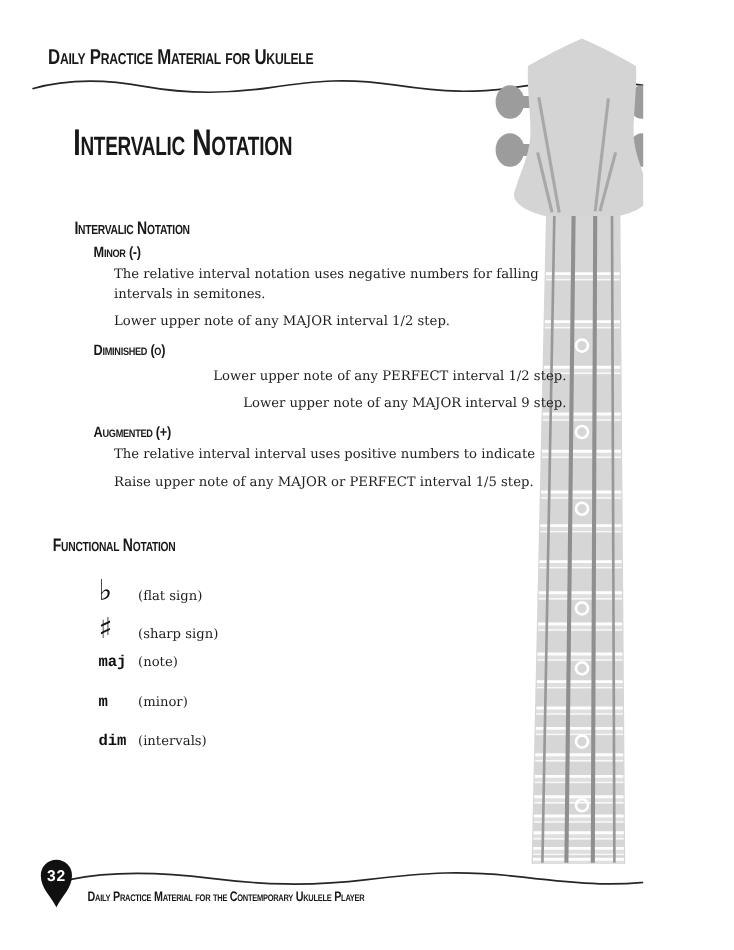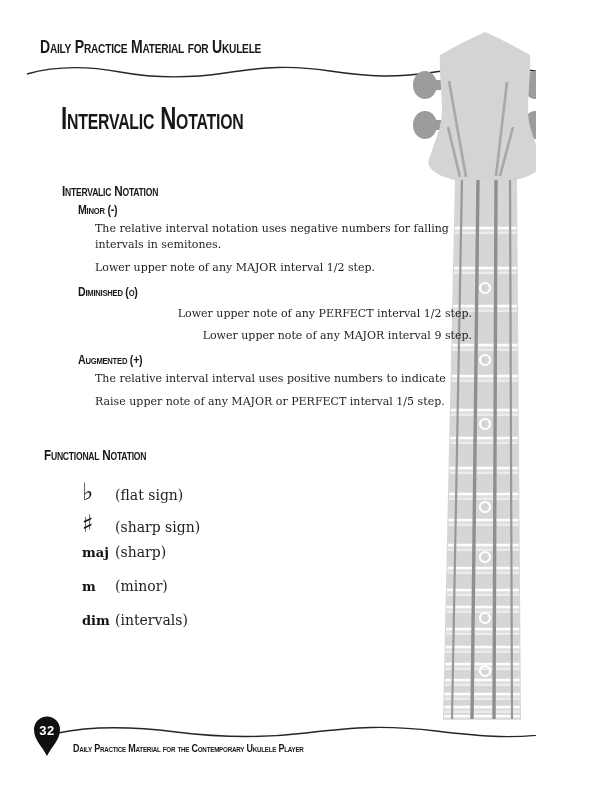--- a/index.html
+++ b/index.html
@@ -21,25 +21,25 @@
   .h3{font-size:12.5px;line-height:13px;margin:6px 0 0 16px;}
   .h3.m10{margin-top:10px;}
   .body{font-size:11px;line-height:15.5px;color:#1e1e1e;margin:4px 0 0 33px;}
   .tip{margin-top:7px;text-align:right;}
   .tip8{margin-top:8px;}
 
   .rows{margin:18px 0 0 38px;}
   .frow{display:flex;align-items:baseline;}
   .frow.gl{margin-bottom:8px;}
   .frow.tx{margin-bottom:17px;}
-  .fsym{width:33px;flex:0 0 33px;}
+  .fsym{width:33px;flex:0 0 33px;font-family:Liberation Mono, monospace;}
   .glyph{font-size:24px;line-height:24px;font-weight:bold;
          font-family:"DejaVu Sans","DejaVu Serif",sans-serif;color:#111;}
   .symtext{font-size:13px;line-height:16px;font-weight:bold;color:#111;}
-  .flabel{font-size:14px;color:#1e1e1e;}
+  .flabel{font-size:11px;color:#1e1e1e;}
 
   .wave{position:absolute;z-index:1;}
   .uku{position:absolute;left:400px;top:28px;z-index:2;}
   .badge{position:absolute;left:32px;top:715px;z-index:3;}
   .footer{position:absolute;left:73px;top:742px;font-size:11.5px;z-index:4;}
 </style>
 </head>
 <body>
 
 <div class="page">
@@ -186,21 +186,21 @@
       <div class="frow gl">
         <span class="fsym glyph">♭</span>
         <span class="flabel">(flat sign)</span>
       </div>
       <div class="frow gl">
         <span class="fsym glyph">♯</span>
         <span class="flabel">(sharp sign)</span>
       </div>
       <div class="frow tx">
         <span class="fsym symtext">maj</span>
-        <span class="flabel">(sharp)</span>
+        <span class="flabel">(note)</span>
       </div>
       <div class="frow tx">
         <span class="fsym symtext">m</span>
         <span class="flabel">(minor)</span>
       </div>
       <div class="frow tx">
         <span class="fsym symtext">dim</span>
         <span class="flabel">(intervals)</span>
       </div>
     </div>

